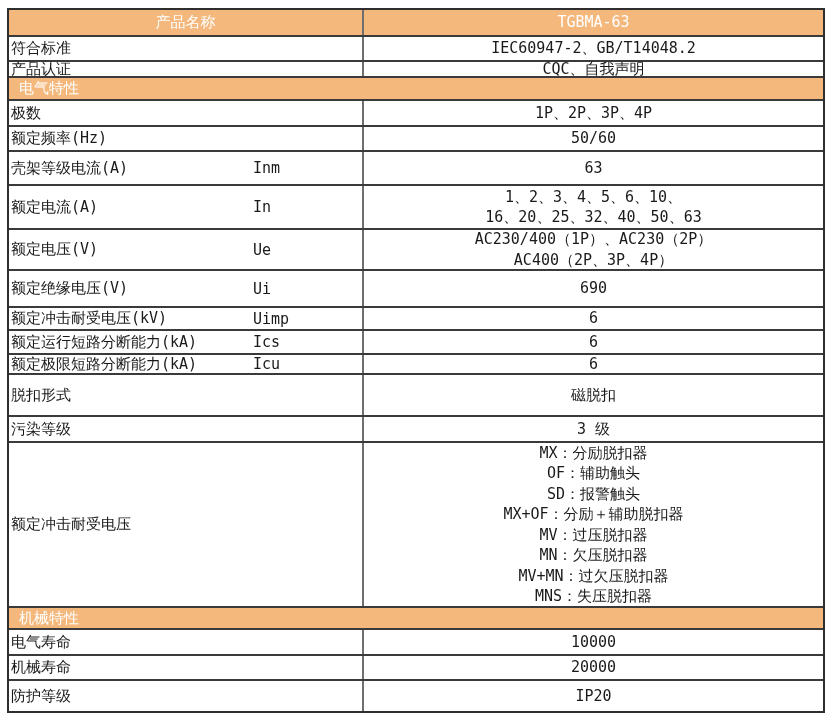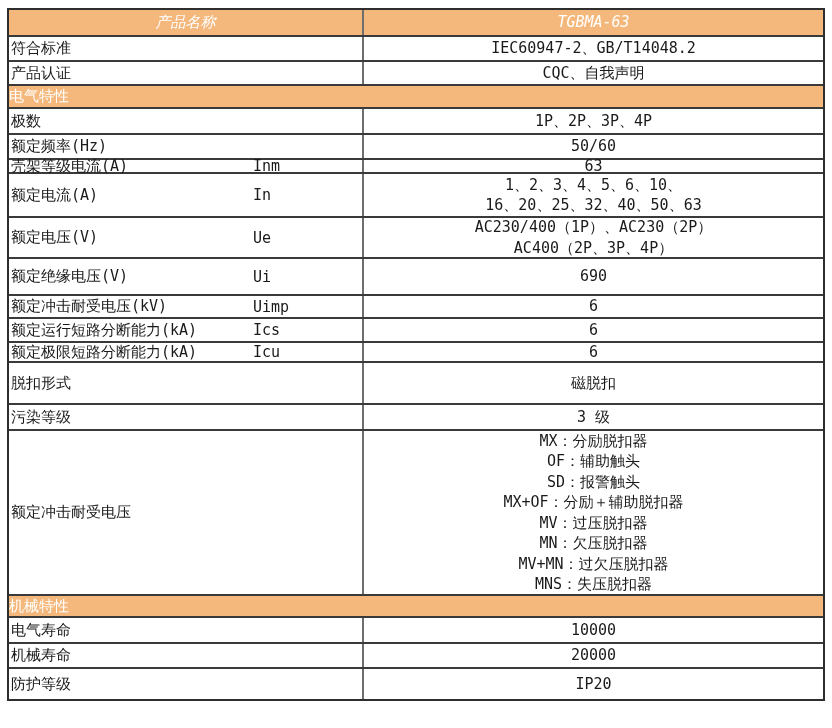--- a/index.html
+++ b/index.html
@@ -23,61 +23,61 @@
     padding-left:2px;
     position:relative;
     border-right:2px solid var(--border-gray,#6e6e6e);
   }
   .cell-l .sym { position:absolute; left:244px; }
   .cell-r {
     flex:1;
     display:flex; align-items:center; justify-content:center;
     text-align:center; white-space:pre-line; line-height:20.5px;
   }
-  .orange { background:var(--header-bg,#f5b87c); color:var(--header-text,#ffffff);font-style:italic; }
+  .orange { background:var(--header-bg,#f5b87c); color:var(--header-text,#ffffff); }
   .hdr-row .cell-l { justify-content:center; padding-left:0; }
   .section-row {
-    display:flex; align-items:center; 
+    display:flex; align-items:center; padding-left:10px;
     background:var(--header-bg,#f5b87c); color:var(--header-text,#ffffff);
     border-top:2px solid var(--border-mid,#3a3a3a);
   }
 </style>
 </head>
 <body>
 
 <div class="spec-table">
 
   <div class="row hdr-row" style="height:25px">
     <div class="cell-l orange">产品名称</div>
     <div class="cell-r orange">TGBMA-63</div>
   </div>
 
   <div class="row" style="height:25px">
     <div class="cell-l">符合标准</div>
     <div class="cell-r">IEC60947-2、GB/T14048.2</div>
   </div>
 
-  <div class="row" style="height:24px">
+  <div class="row" style="height:16px">
     <div class="cell-l">产品认证</div>
     <div class="cell-r">CQC、自我声明</div>
   </div>
 
   <div class="section-row" style="height:23px">电气特性</div>
 
   <div class="row" style="height:26px">
     <div class="cell-l">极数</div>
     <div class="cell-r">1P、2P、3P、4P</div>
   </div>
 
   <div class="row" style="height:25px">
     <div class="cell-l">额定频率(Hz)</div>
     <div class="cell-r">50/60</div>
   </div>
 
-  <div class="row" style="height:14px">
+  <div class="row" style="height:34px">
     <div class="cell-l">
       <span>壳架等级电流(A)</span>
       <span class="sym">Inm</span>
     </div>
     <div class="cell-r">63</div>
   </div>
 
   <div class="row" style="height:44px">
     <div class="cell-l">
       <span>额定电流(A)</span>

